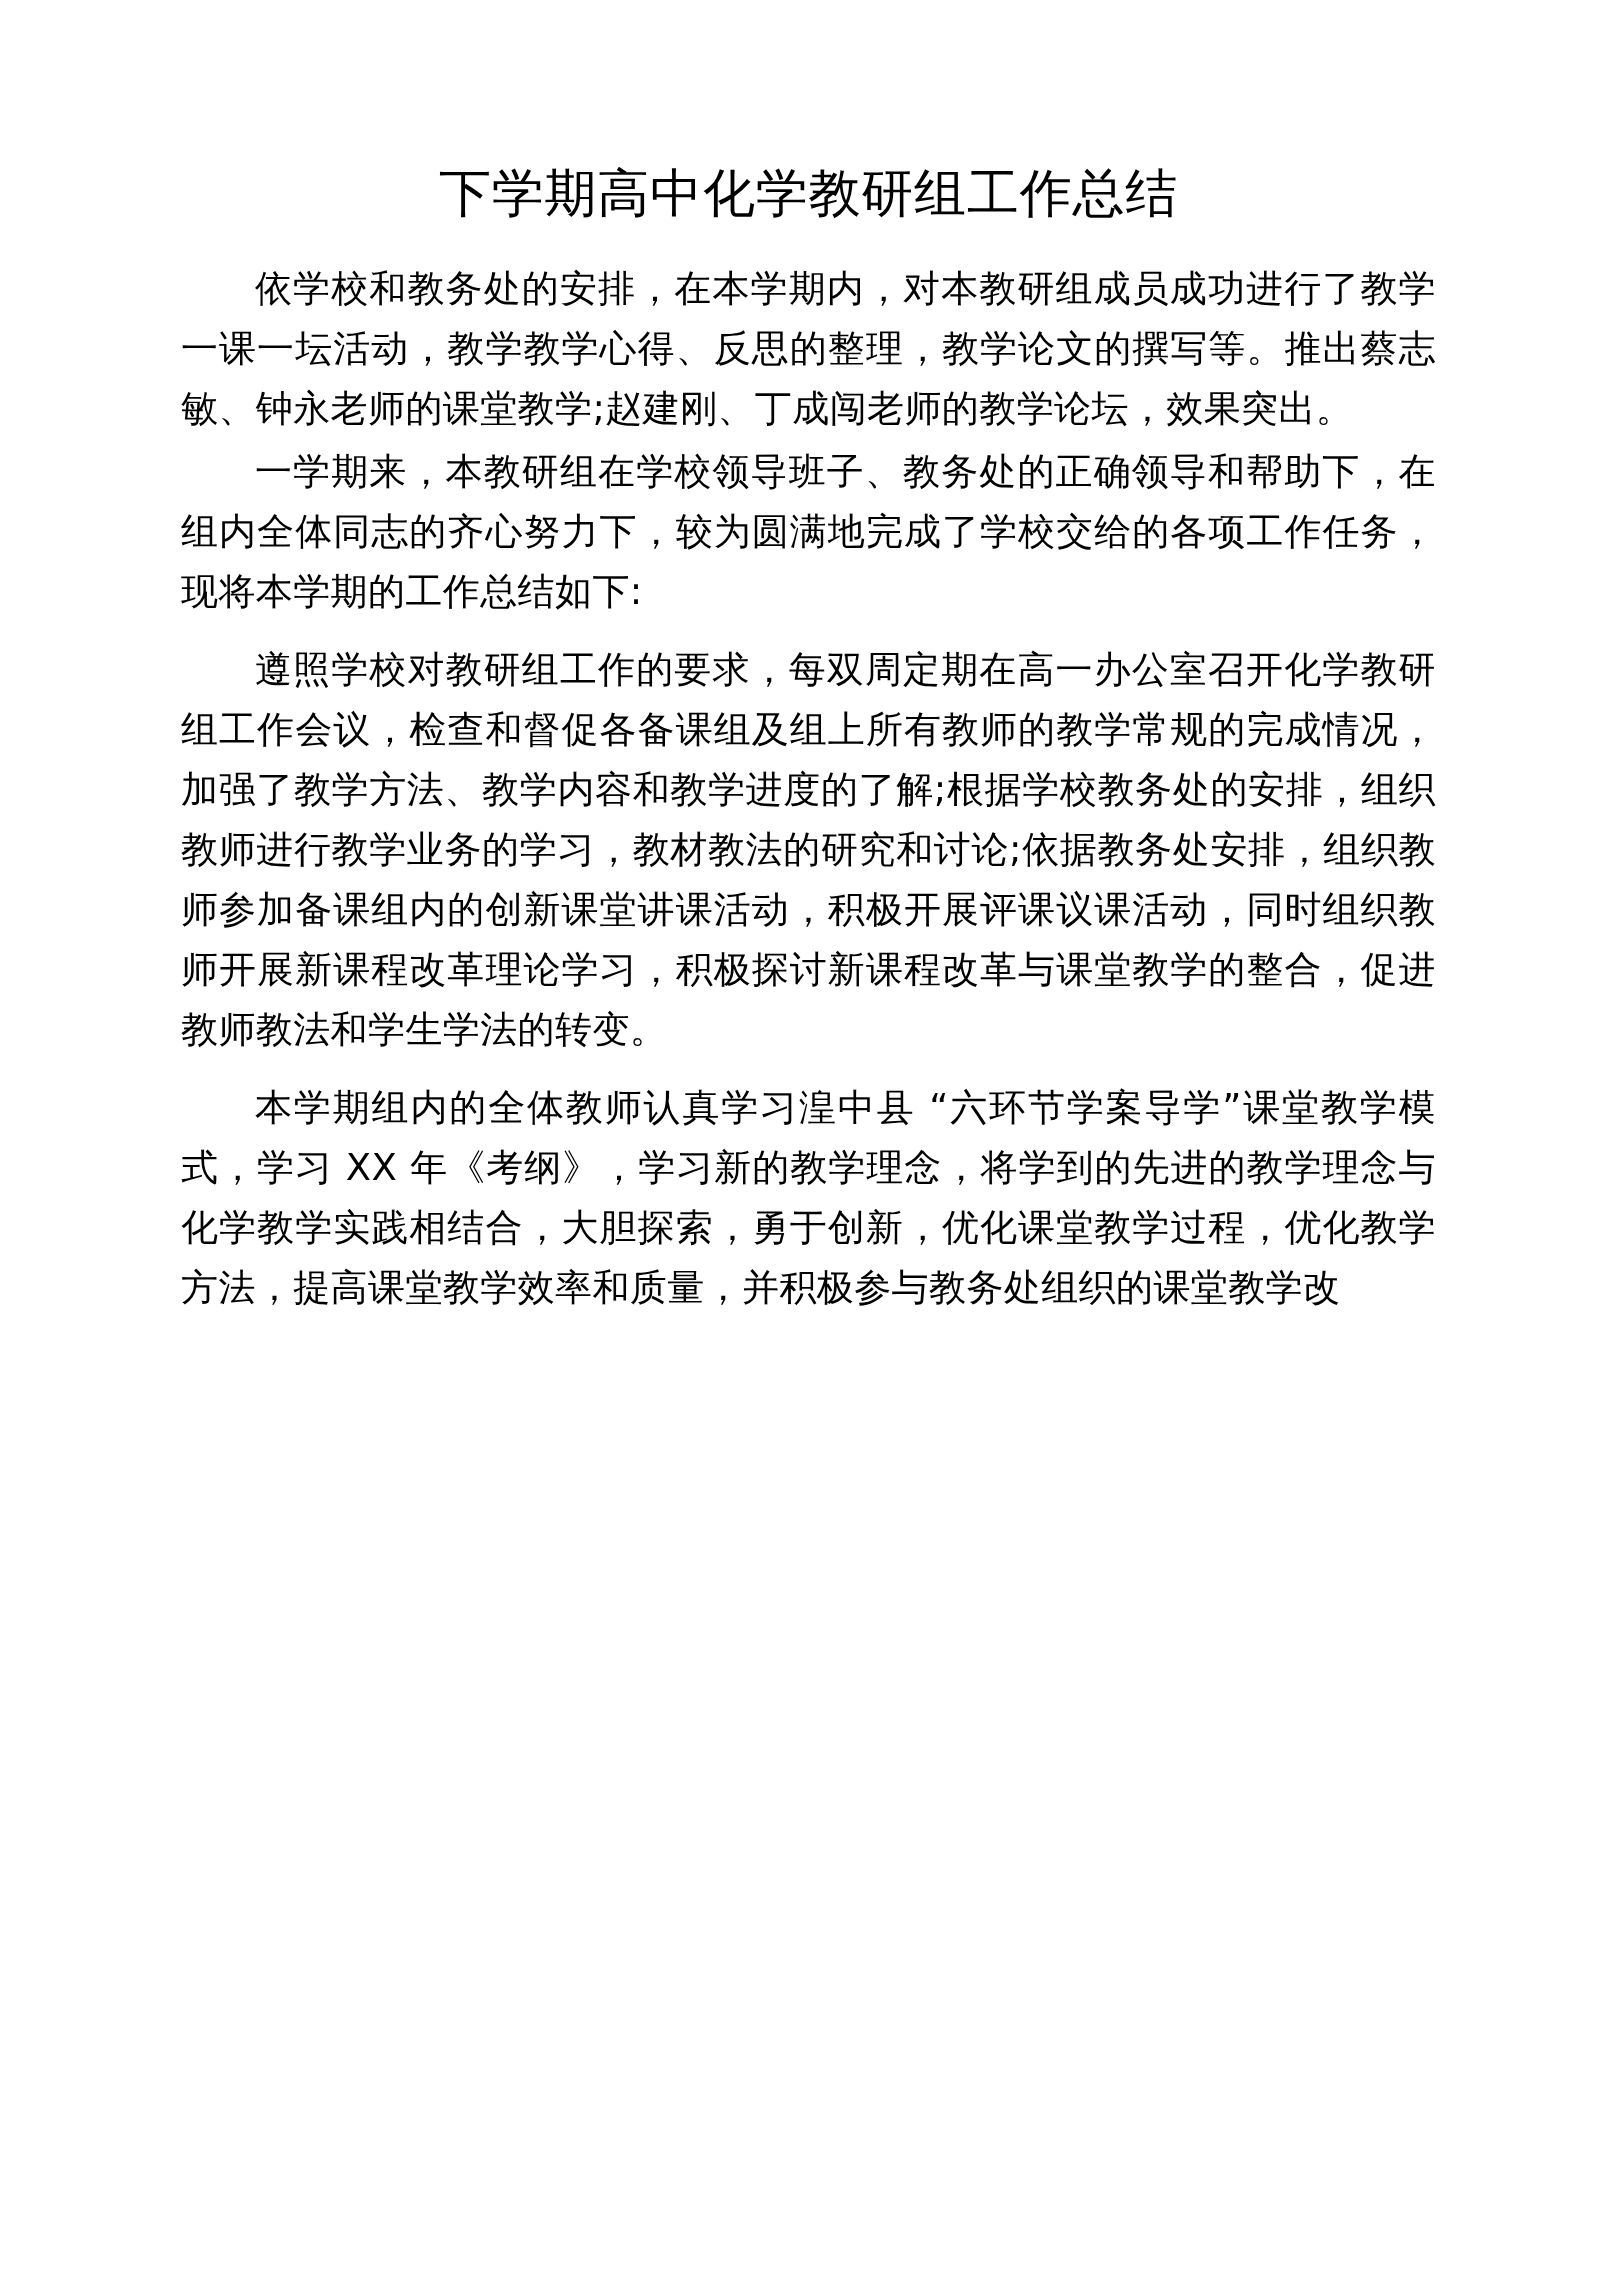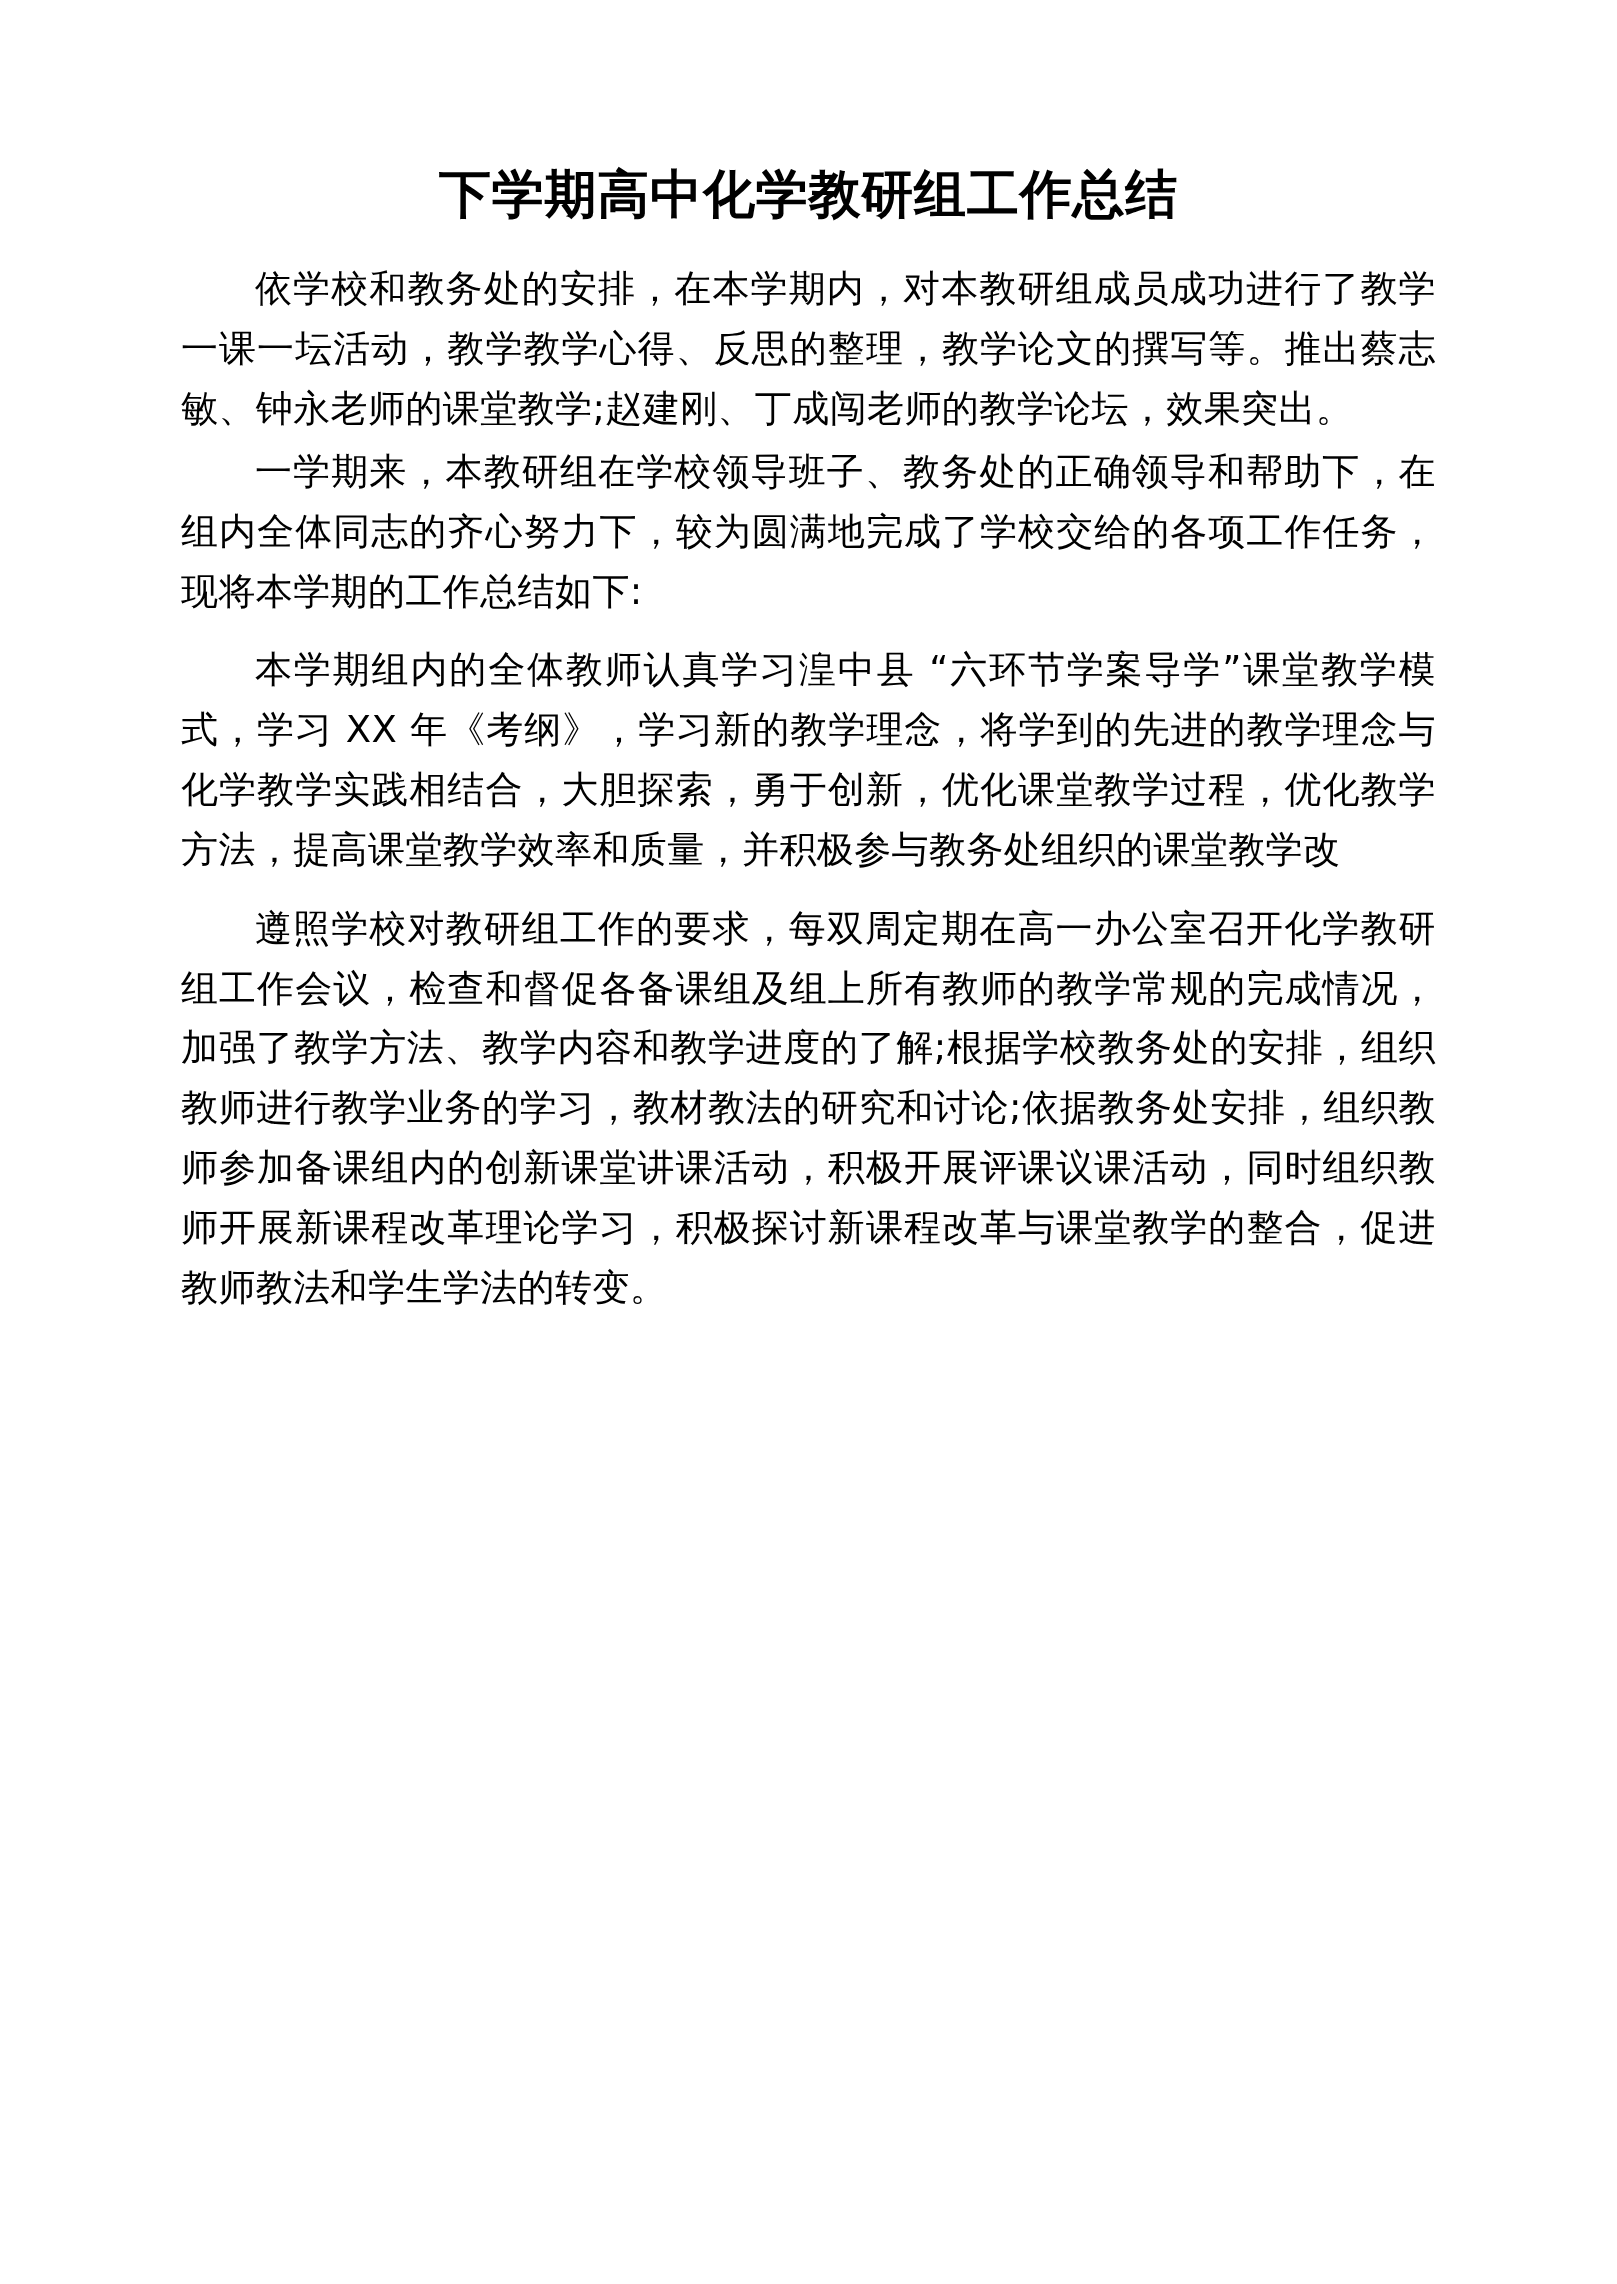--- a/index.html
+++ b/index.html
@@ -17,21 +17,21 @@
   .page {
     box-sizing: border-box;
     width: 1617px;
     height: 2284px;
     padding: 164px 181px 0 181px;
     position: relative;
   }
   .doc-title {
     font-family: "DejaVu Serif", "Liberation Serif", serif;
     font-size: 52px;
-    font-weight: bold;
+    font-weight: normal;
     text-align: center;
     letter-spacing: 0.8px;
     line-height: 1.15;
     margin: 0 0 35px 0;
   }
   .body-text {
     font-size: 37px;
     line-height: 1.62;
     text-align: justify;
     text-justify: inter-ideograph;
@@ -46,17 +46,17 @@
   }
 </style>
 </head>
 <body>
 
 <div class="page">
   <h1 class="doc-title">下学期高中化学教研组工作总结</h1>
   <div class="body-text">
     <p class="para">依学校和教务处的安排，在本学期内，对本教研组成员成功进行了教学一课一坛活动，教学教学心得、反思的整理，教学论文的撰写等。推出蔡志敏、钟永老师的课堂教学;赵建刚、丁成闯老师的教学论坛，效果突出。</p>
     <p class="para">一学期来，本教研组在学校领导班子、教务处的正确领导和帮助下，在组内全体同志的齐心努力下，较为圆满地完成了学校交给的各项工作任务，现将本学期的工作总结如下:</p>
+    <p class="para spaced">遵照学校对教研组工作的要求，每双周定期在高一办公室召开化学教研组工作会议，检查和督促各备课组及组上所有教师的教学常规的完成情况，加强了教学方法、教学内容和教学进度的了解;根据学校教务处的安排，组织教师进行教学业务的学习，教材教法的研究和讨论;依据教务处安排，组织教师参加备课组内的创新课堂讲课活动，积极开展评课议课活动，同时组织教师开展新课程改革理论学习，积极探讨新课程改革与课堂教学的整合，促进教师教法和学生学法的转变。</p>
     <p class="para spaced">本学期组内的全体教师认真学习湟中县 “六环节学案导学”课堂教学模式，学习 XX 年《考纲》，学习新的教学理念，将学到的先进的教学理念与化学教学实践相结合，大胆探索，勇于创新，优化课堂教学过程，优化教学方法，提高课堂教学效率和质量，并积极参与教务处组织的课堂教学改</p>
-    <p class="para spaced">遵照学校对教研组工作的要求，每双周定期在高一办公室召开化学教研组工作会议，检查和督促各备课组及组上所有教师的教学常规的完成情况，加强了教学方法、教学内容和教学进度的了解;根据学校教务处的安排，组织教师进行教学业务的学习，教材教法的研究和讨论;依据教务处安排，组织教师参加备课组内的创新课堂讲课活动，积极开展评课议课活动，同时组织教师开展新课程改革理论学习，积极探讨新课程改革与课堂教学的整合，促进教师教法和学生学法的转变。</p>
   </div>
 </div>
 
 
 </body></html>

